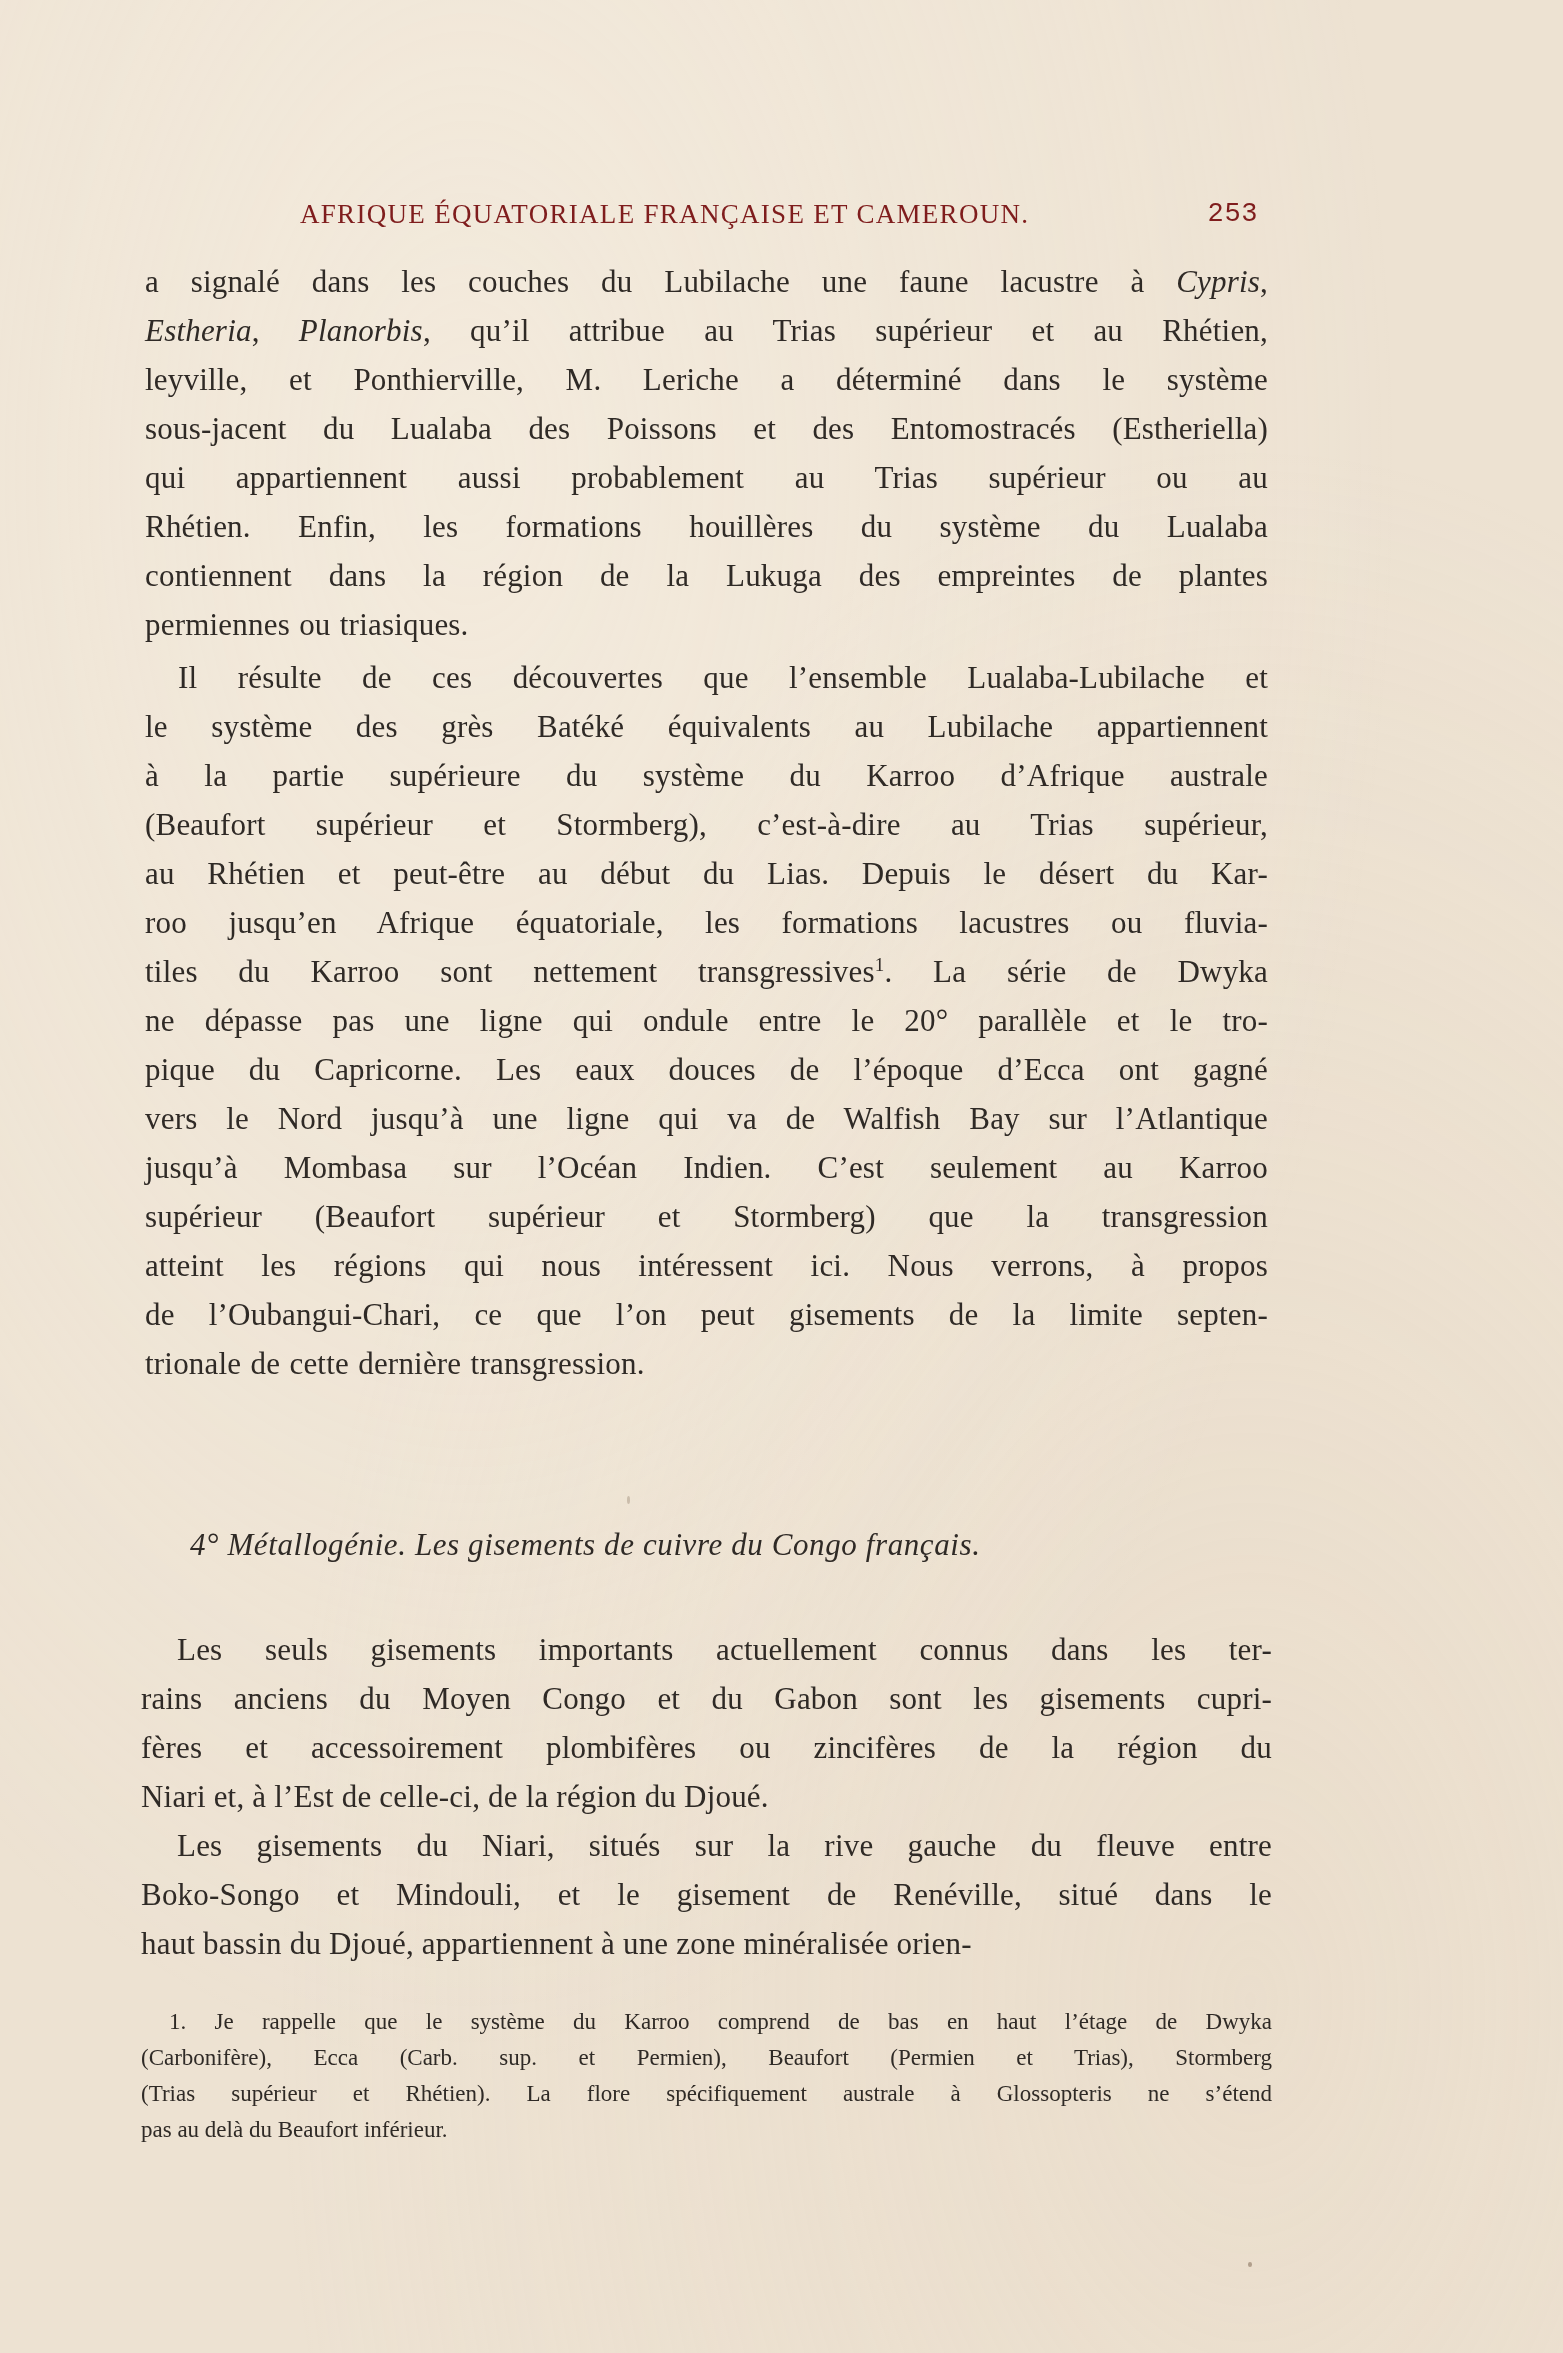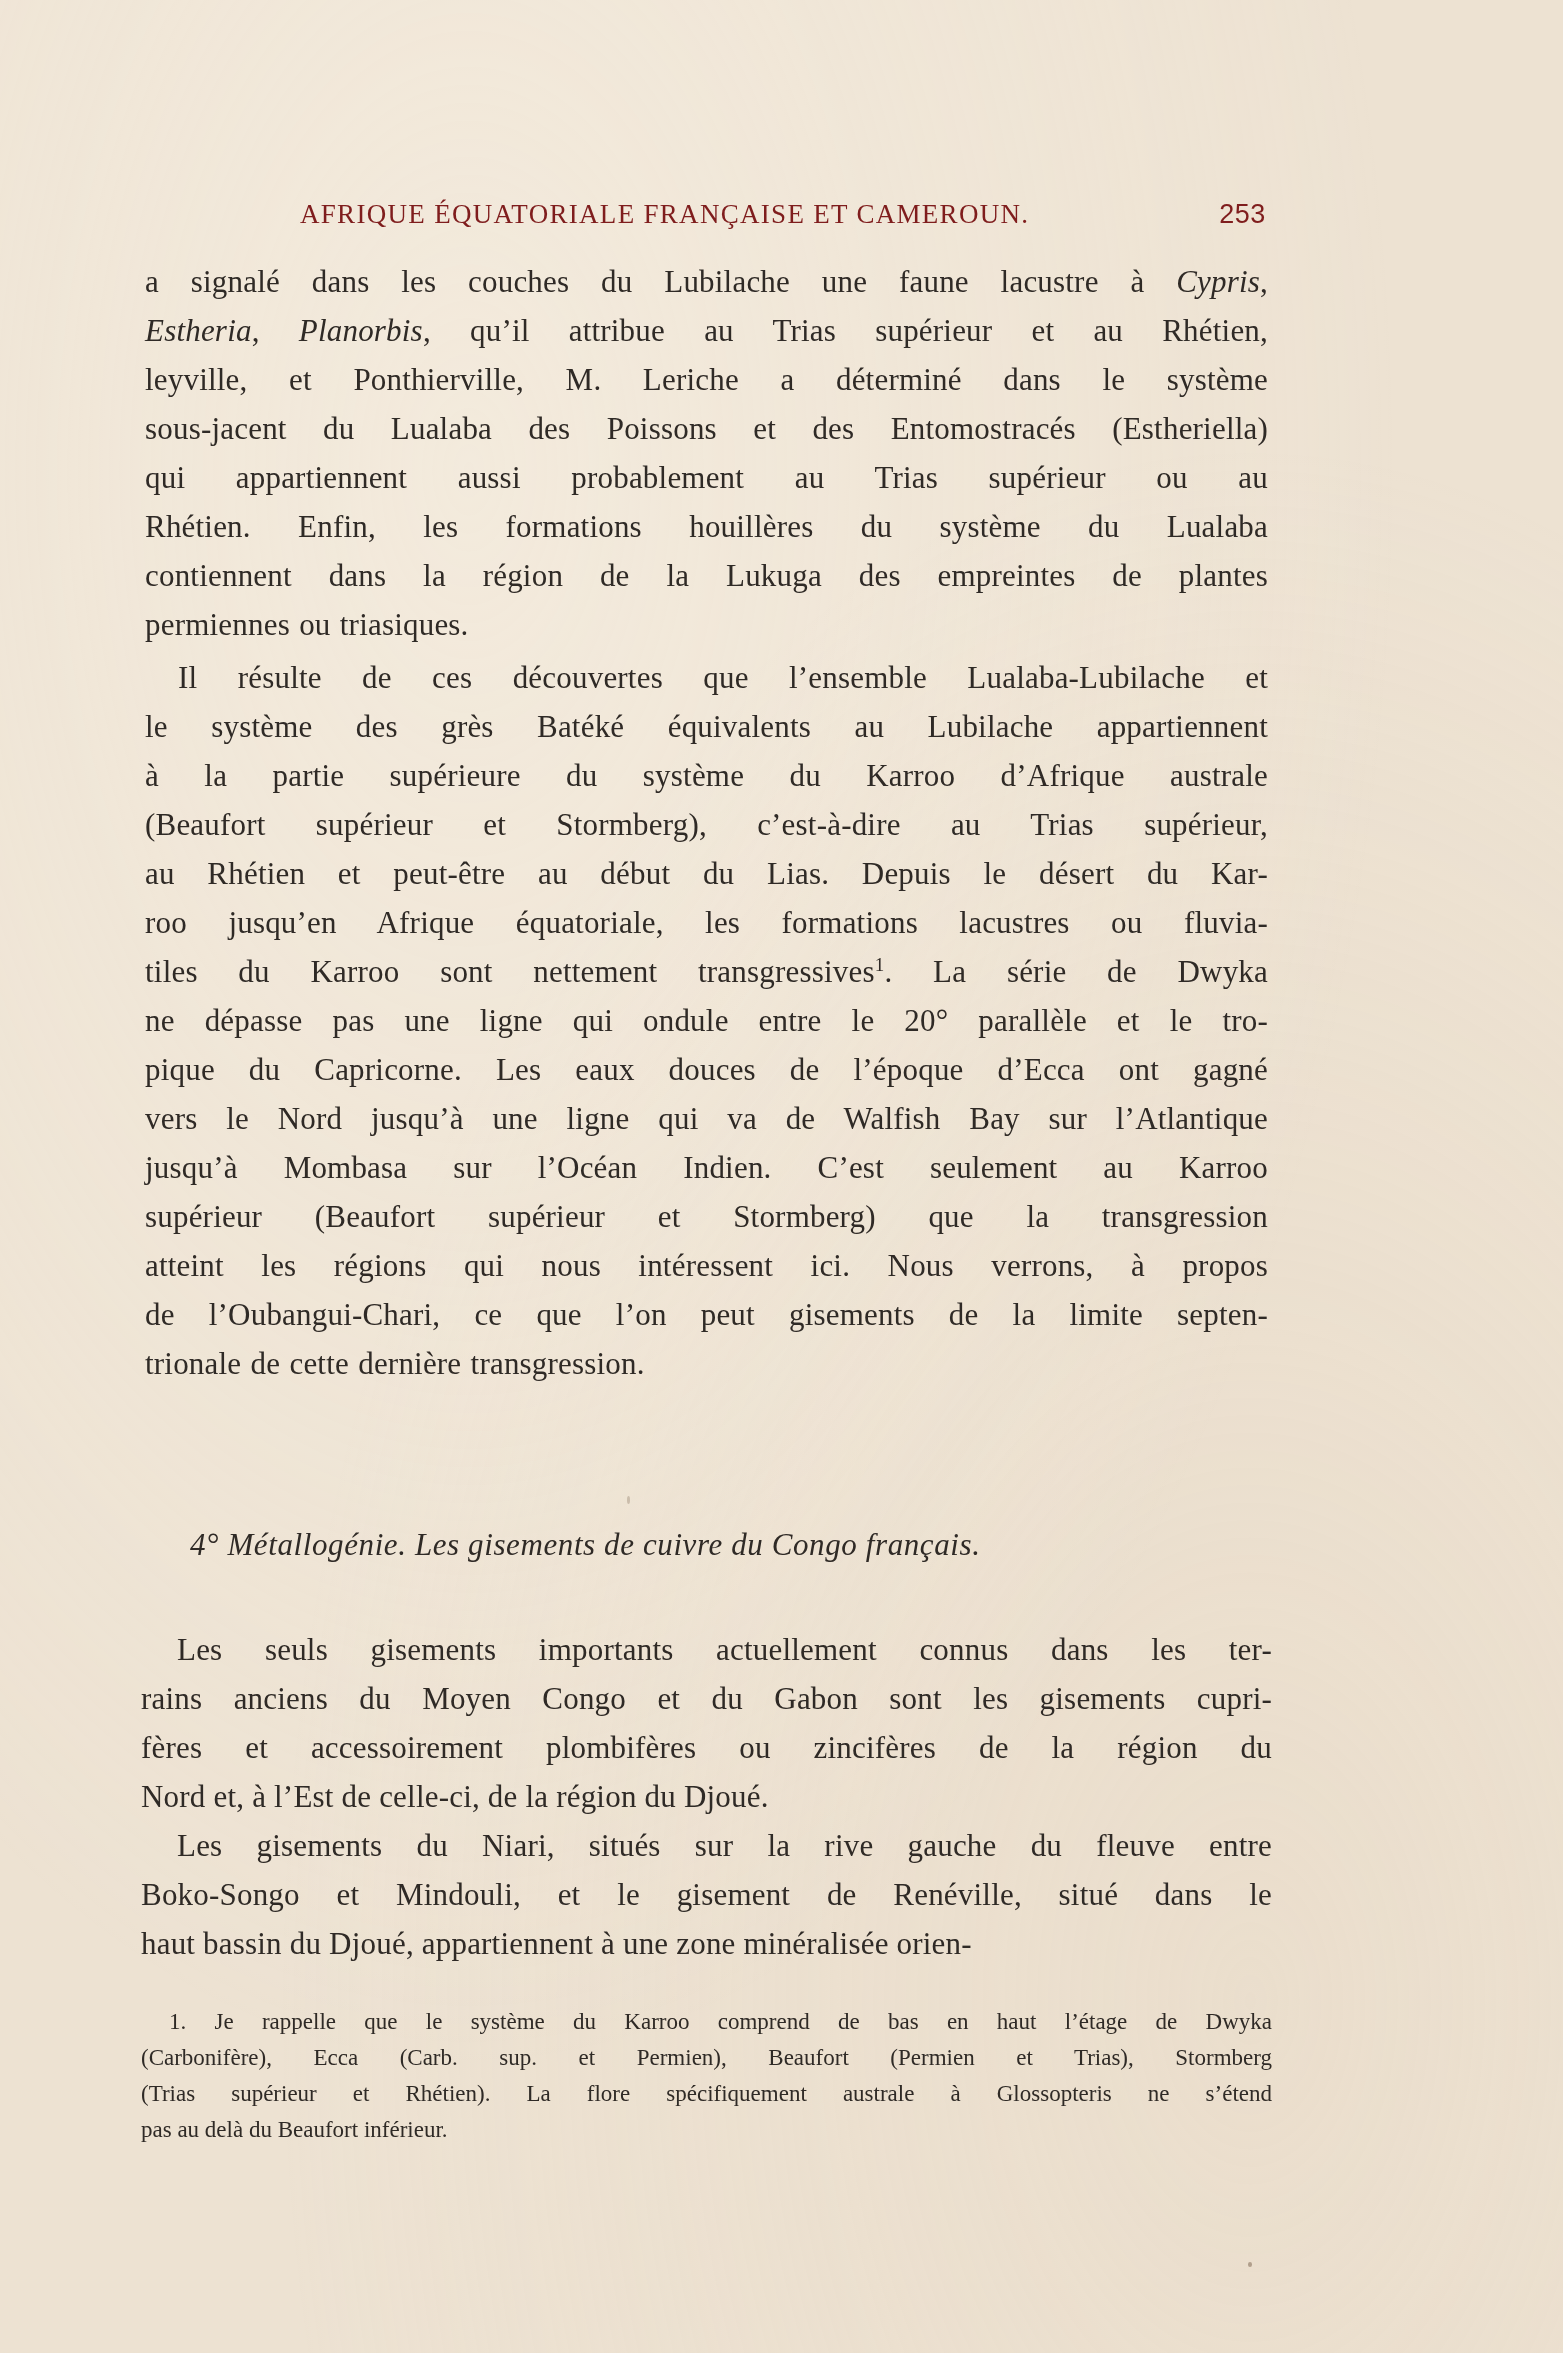--- a/index.html
+++ b/index.html
@@ -34,23 +34,23 @@
     .running-head .title {
       position: absolute;
       left: 159px;
       top: 0;
       font-family: "Liberation Serif", serif;
       font-size: 27px;
       letter-spacing: 1.3px;
     }
     .running-head .folio {
       position: absolute;
-      right: 6px;
+      right: 14px;
       top: 0;
-      font-family: Liberation Sans, sans-serif;
+      font-family: Liberation Mono, monospace;
       font-size: 27px;
     }
     .body-text {
       position: absolute;
       top: 253px;
       left: 0;
       width: 1131px;
       font-size: 31px;
       line-height: 49px;
       text-align: justify;
@@ -148,21 +148,21 @@
       </p>
   </div>
 
   <div class="section-heading">4° Métallogénie. Les gisements de cuivre du Congo français.</div>
 
   <div class="section-body">
     <p style="margin:0">
         <span class="line ind">Les seuls gisements importants actuellement connus dans les ter-</span>
         <span class="line">rains anciens du Moyen Congo et du Gabon sont les gisements cupri-</span>
         <span class="line">fères et accessoirement plombifères ou zincifères de la région du</span>
-        <span class="line last">Nord et, à l’Est de celle-ci, de la région du Djoué.</span>
+        <span class="line last">Niari et, à l’Est de celle-ci, de la région du Djoué.</span>
       </p>
     <p style="margin:0">
         <span class="line ind">Les gisements du Niari, situés sur la rive gauche du fleuve entre</span>
         <span class="line">Boko-Songo et Mindouli, et le gisement de Renéville, situé dans le</span>
         <span class="line last">haut bassin du Djoué, appartiennent à une zone minéralisée orien-</span>
       </p>
   </div>
 
   <div class="footnotes">
     <p style="margin:0">

